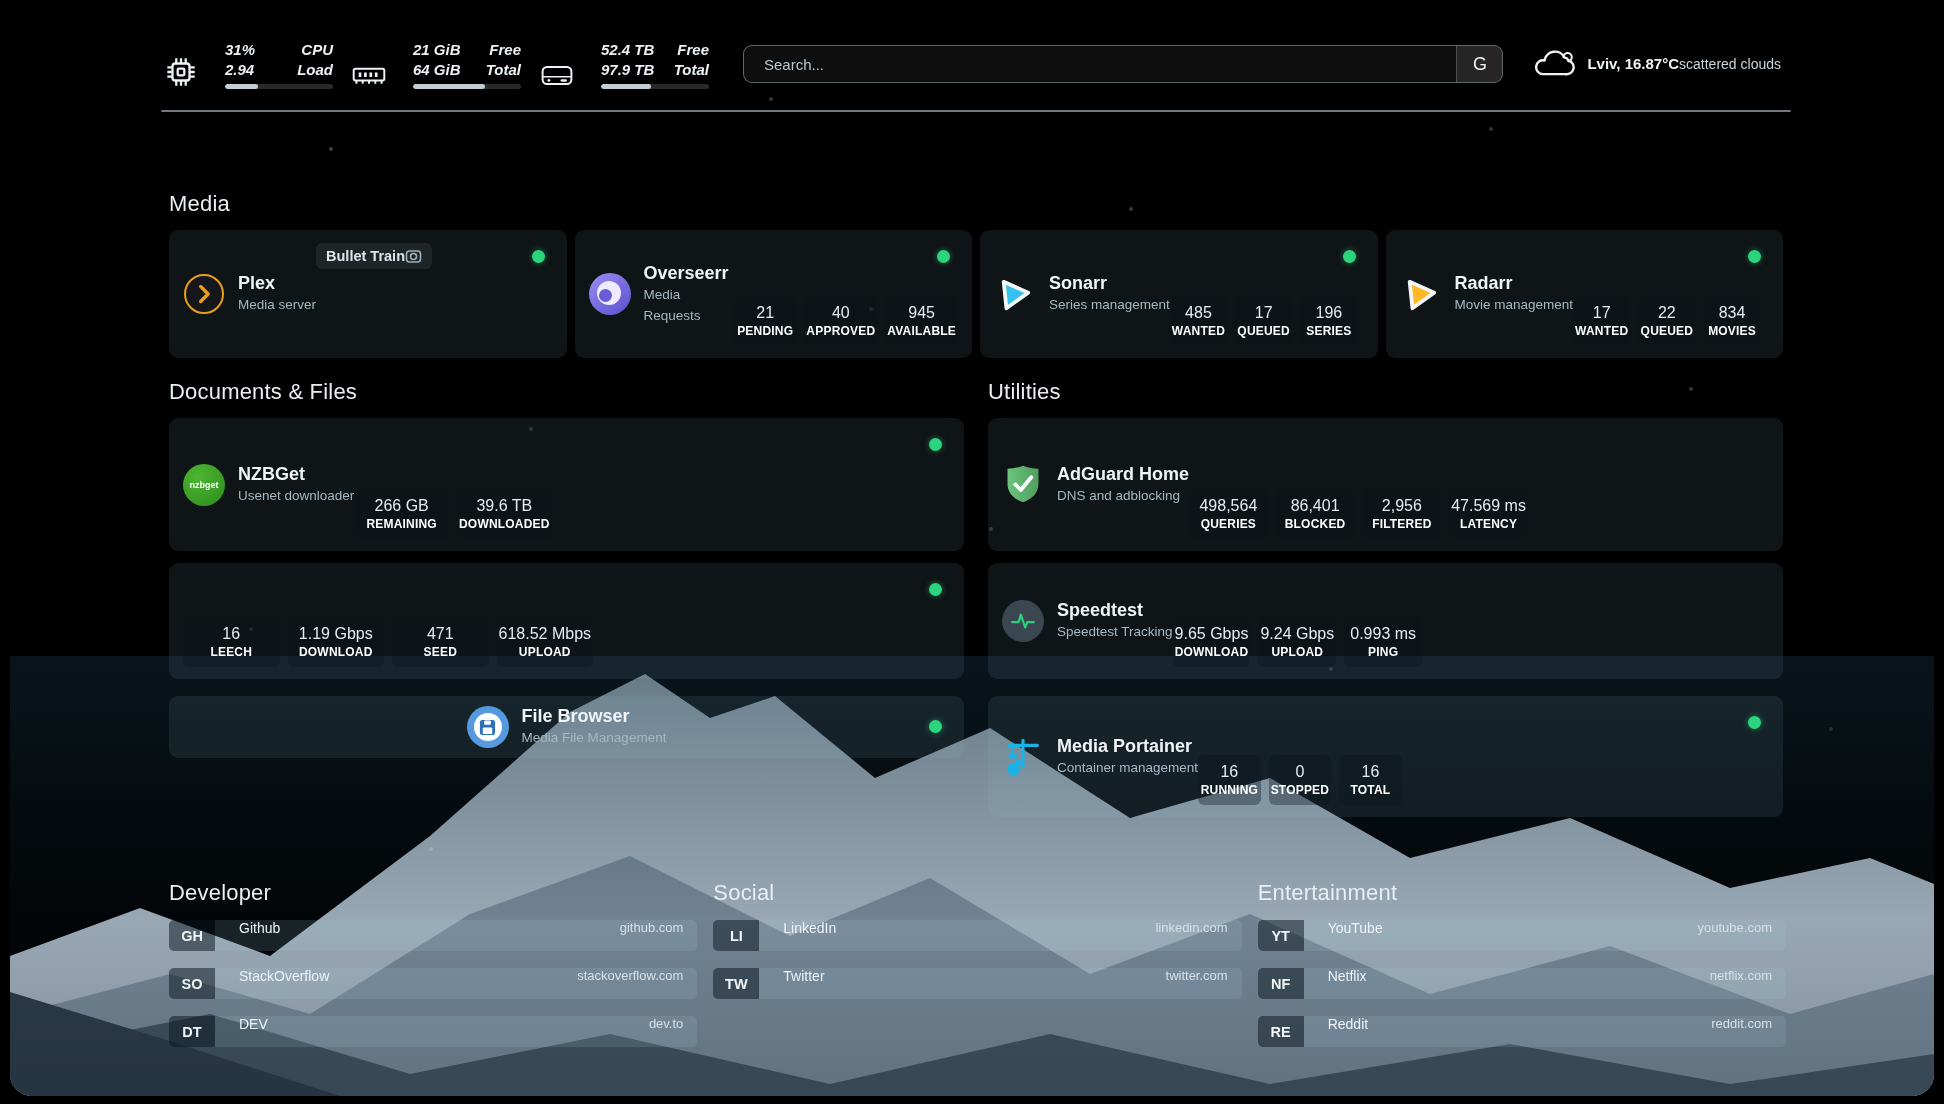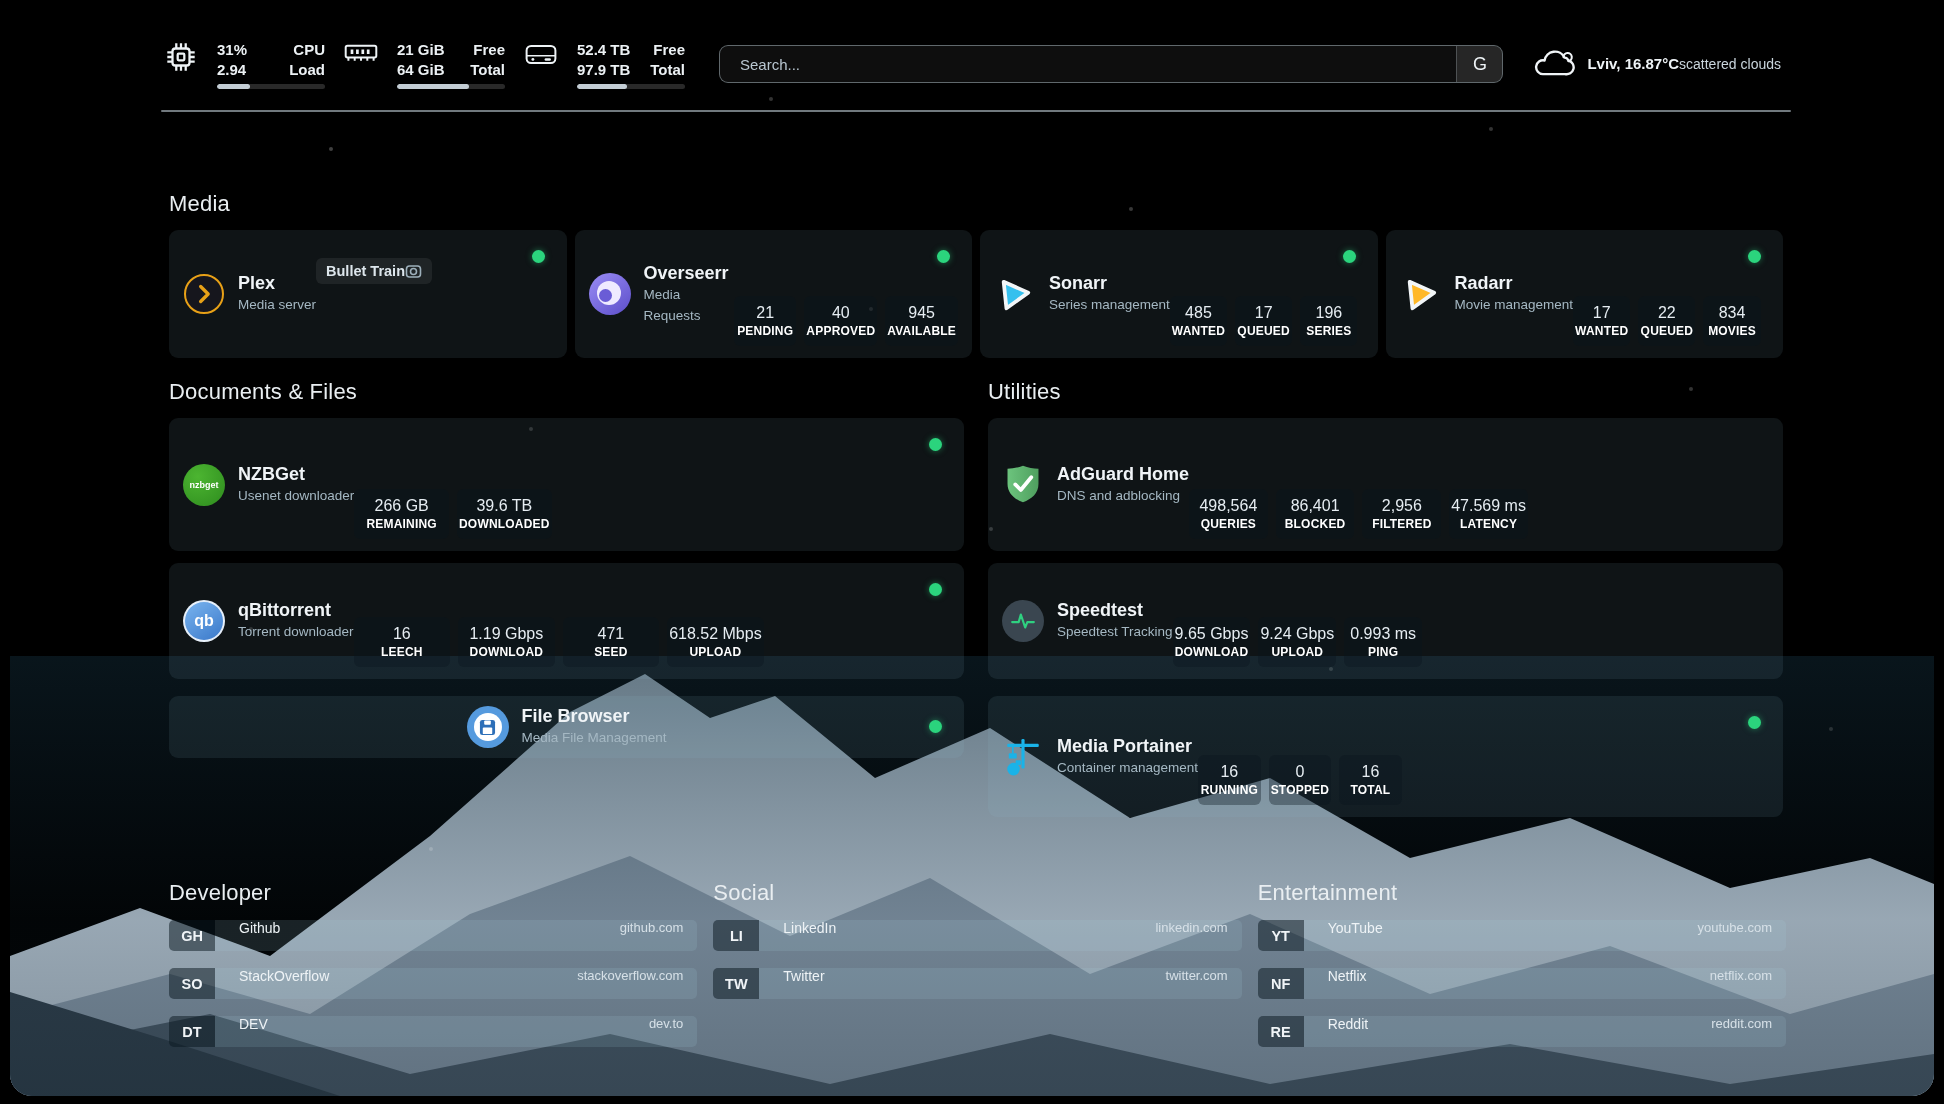--- a/index.html
+++ b/index.html
@@ -18,21 +18,21 @@
   .stars { position:absolute; left:0; top:0; width:2px; height:2px; border-radius:50%; background:transparent;
     box-shadow: 320px 140px 0 1px rgba(255,255,255,.25), 760px 90px 0 1px rgba(255,255,255,.2),
       1120px 200px 0 1px rgba(255,255,255,.22), 1480px 120px 0 1px rgba(255,255,255,.2),
       520px 420px 0 1px rgba(255,255,255,.16), 980px 520px 0 1px rgba(255,255,255,.18),
       1680px 380px 0 1px rgba(255,255,255,.2), 240px 620px 0 1px rgba(255,255,255,.15),
       1320px 660px 0 1px rgba(255,255,255,.15), 860px 300px 0 1px rgba(255,255,255,.15),
       1820px 720px 0 1px rgba(255,255,255,.14), 420px 840px 0 1px rgba(255,255,255,.18); }
 
   
   .topbar { position:absolute; left:151px; right:153px; top:25px; height:62px; display:flex; align-items:center; }
-  .stat-group { display:flex; align-items:flex-start; gap:16px; margin-right:16px; }
+  .stat-group { display:flex; align-items:flex-end; gap:24px; margin-right:16px;font-style:italic; }
   .stat-group .hw-icon { width:40px; display:flex; justify-content:center; color:#eef3f6; }
   .hw-cols { display:flex; gap:14px; }
   .hw-col { display:flex; flex-direction:column; font-size:15px; font-weight:600; color:#ecf1f4; line-height:20px; }
   .hw-col.right { text-align:right; min-width:40px; }
   .hw-meter { height:5px; border-radius:3px; background:rgba(255,255,255,0.16); margin-top:4px; overflow:hidden; width:100%; }
   .hw-meter > div { height:100%; border-radius:3px; background:#c3cdd4; }
   .hw-block { display:flex; flex-direction:column; width:108px; }
 
   .searchwrap { flex:1; margin:0 28px 0 18px; position:relative; height:38px; }
   .searchwrap input { width:100%; height:100%; background:rgba(255,255,255,0.055);
@@ -66,21 +66,21 @@
   .dot.mid { top:50%; margin-top:-7px; }
 
   .stats { display:grid; gap:8px; margin-top:auto; }
   .stats.c3 { grid-template-columns:repeat(3,1fr); }
   .stats.c4 { grid-template-columns:repeat(4,1fr); }
   .stat { background:rgba(8,20,28,0.35); border-radius:6px; text-align:center; padding:7px 2px 6px; }
   .stat-value { font-size:16px; color:#e6edf2; line-height:20px; }
   .stat-label { font-size:12px; font-weight:700; color:#fff; line-height:17px; letter-spacing:.2px; }
 
   
-  .np-row { margin-top:16px; height:26px; background:rgba(255,255,255,0.07); border-radius:6px;
+  .np-row { margin-top:1px; height:26px; background:rgba(255,255,255,0.07); border-radius:6px;
     display:flex; align-items:center; padding:0 10px; font-size:14.5px; font-weight:600; color:#dde6ec; }
   .np-row .np-title { flex:1; }
   .player-row { margin-top:6px; height:26px; background:rgba(255,255,255,0.08); border-radius:6px; position:relative; overflow:hidden; }
   .player-elapsed { position:absolute; left:0; top:0; bottom:0; background:rgba(7,16,24,0.82); border-radius:6px; display:flex; align-items:center; padding-left:9px; gap:3px; }
   .pbar { width:3px; height:11px; background:#eef3f6; border-radius:1px; }
   .player-time { position:absolute; right:10px; top:0; bottom:0; display:flex; align-items:center; font-size:14.5px; font-weight:700; color:#f2f6f8; }
 
   .columns { position:absolute; left:159px; right:151px; top:371px; display:grid; grid-template-columns:1fr 1fr; gap:24px; }
   .col { display:flex; flex-direction:column; }
   .col .sec-title { margin-bottom:13px; }
@@ -375,29 +375,20 @@
             <div class="stat-label">REMAINING</div>
           </div>
           <div class="stat">
             <div class="stat-value">39.6 TB</div>
             <div class="stat-label">DOWNLOADED</div>
           </div>
         </div>
       </div>
 
       <div class="card h116">
-        <div class="card-head">
-          <span class="svc-icon">
-            <span class="circle qb-c">qb</span>
-          </span>
-          <div class="titles">
-            <span class="card-title">qBittorrent</span>
-            <span class="card-sub">Torrent downloader</span>
-          </div>
-        </div>
         <span class="dot"></span>
         <div class="stats c4">
           <div class="stat">
             <div class="stat-value">16</div>
             <div class="stat-label">LEECH</div>
           </div>
           <div class="stat">
             <div class="stat-value">1.19 Gbps</div>
             <div class="stat-label">DOWNLOAD</div>
           </div>

